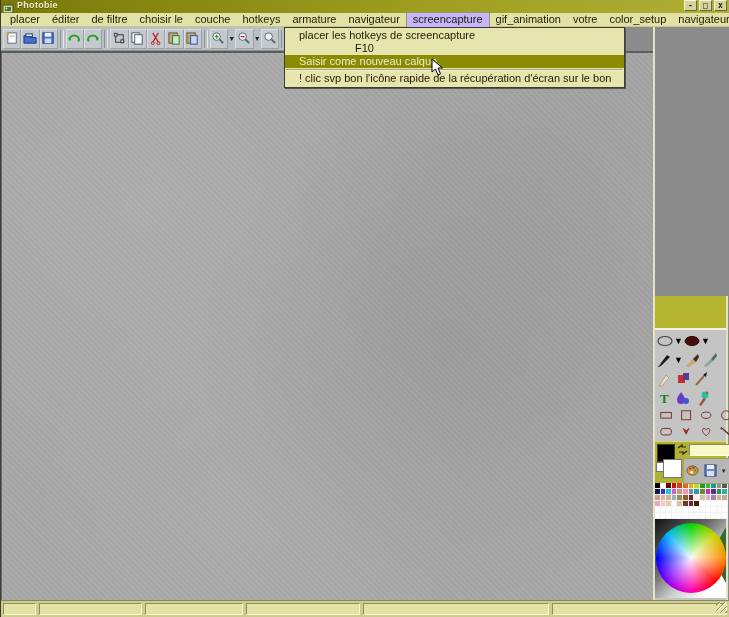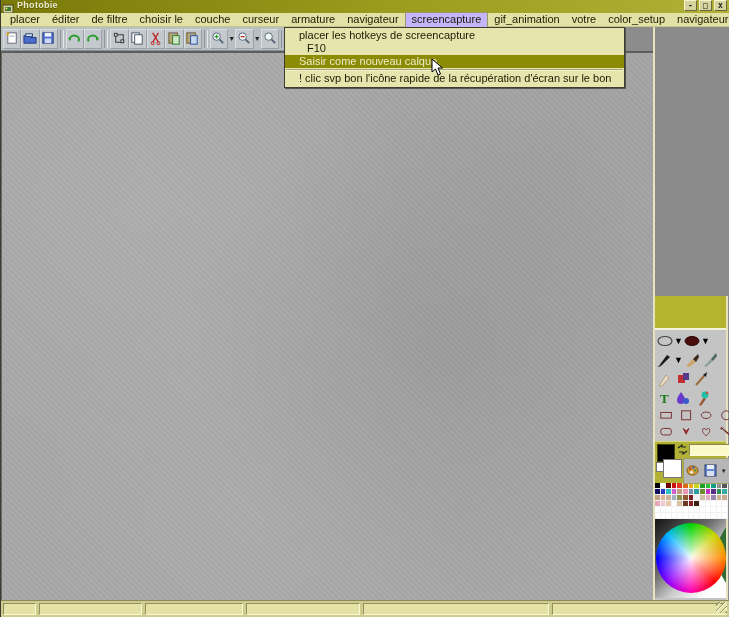--- a/index.html
+++ b/index.html
@@ -91,21 +91,21 @@
     background:
       radial-gradient(circle, rgba(255,255,255,.95) 0%, rgba(255,255,255,.55) 28%, rgba(255,255,255,0) 68%),
       conic-gradient(from 0deg, #00d400, #c8d400, #ff8a00, #ff0000, #ff00b4, #8a00ff, #0000ff, #00b4ff, #00d400);}
 
   
   .dropdown{position:absolute;left:283px;top:0;width:341px;background:#e7e5ae;
     border:1px solid #3e3e30;box-shadow:1px 1px 0 #555;box-sizing:border-box;
     font-size:11px;color:#1c1c04;padding:1px 0 2px 0;}
   .dd-item{height:13px;line-height:13px;padding:0 10px 0 14px;white-space:nowrap;display:flex;}
   .dd-item .dd-label{flex:1;overflow:hidden;}
-  .dd-item .dd-shortcut{flex:none;padding-left:8px;}
+  .dd-item .dd-shortcut{flex:none;padding-left:8px;margin-left:48px;}
   .dd-item.highlight{background:#8c8c04;color:#eeeccb;}
   .dd-sep{height:0;border-top:1px solid #a5a378;border-bottom:1px solid #f4f2cc;margin:1px 1px;}
 
   
   .cursor{position:absolute;left:430px;top:31px;width:13px;height:19px;z-index:50;}
 
   
   .statusbar{position:absolute;left:0;top:600px;width:729px;height:17px;background:#cfcd8e;
     display:flex;align-items:stretch;gap:3px;padding:2px 3px 2px 2px;box-sizing:border-box;
     border-top:1px solid #8c8a5c;}
@@ -134,21 +134,21 @@
       <button class="winbtn">x</button>
     </span>
   </div>
 
   <div class="menubar" id="menubar">
       <span class="menu-item">placer</span>
       <span class="menu-item">éditer</span>
       <span class="menu-item">de filtre</span>
       <span class="menu-item">choisir le</span>
       <span class="menu-item">couche</span>
-      <span class="menu-item">curseur</span>
+      <span class="menu-item">hotkeys</span>
       <span class="menu-item">armature</span>
       <span class="menu-item">navigateur</span>
       <span class="menu-item active">screencapture</span>
       <span class="menu-item">gif_animation</span>
       <span class="menu-item">votre</span>
       <span class="menu-item">color_setup</span>
       <span class="menu-item">navigateur</span>
       <span class="menu-item">vue</span>
     </div>
 

